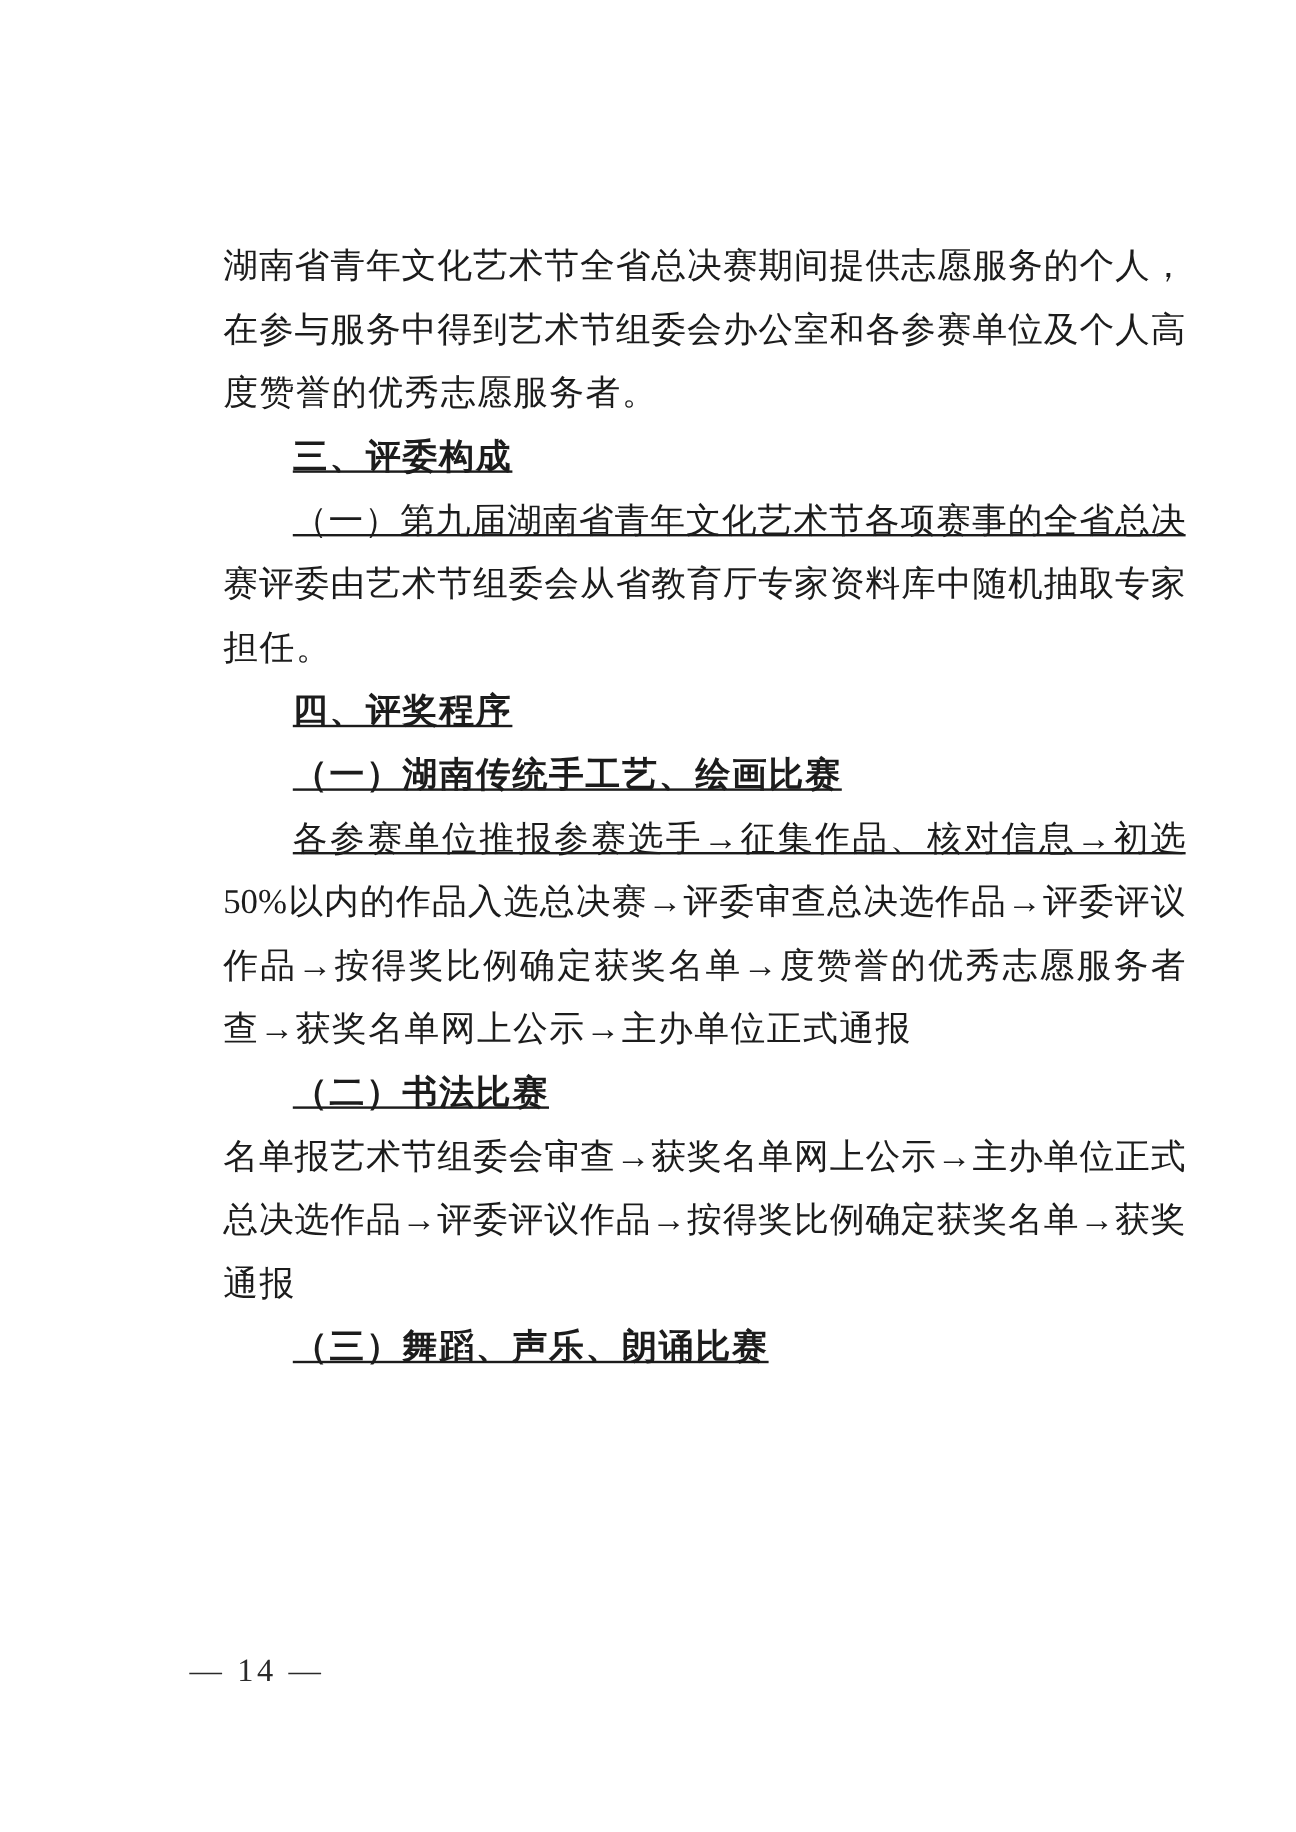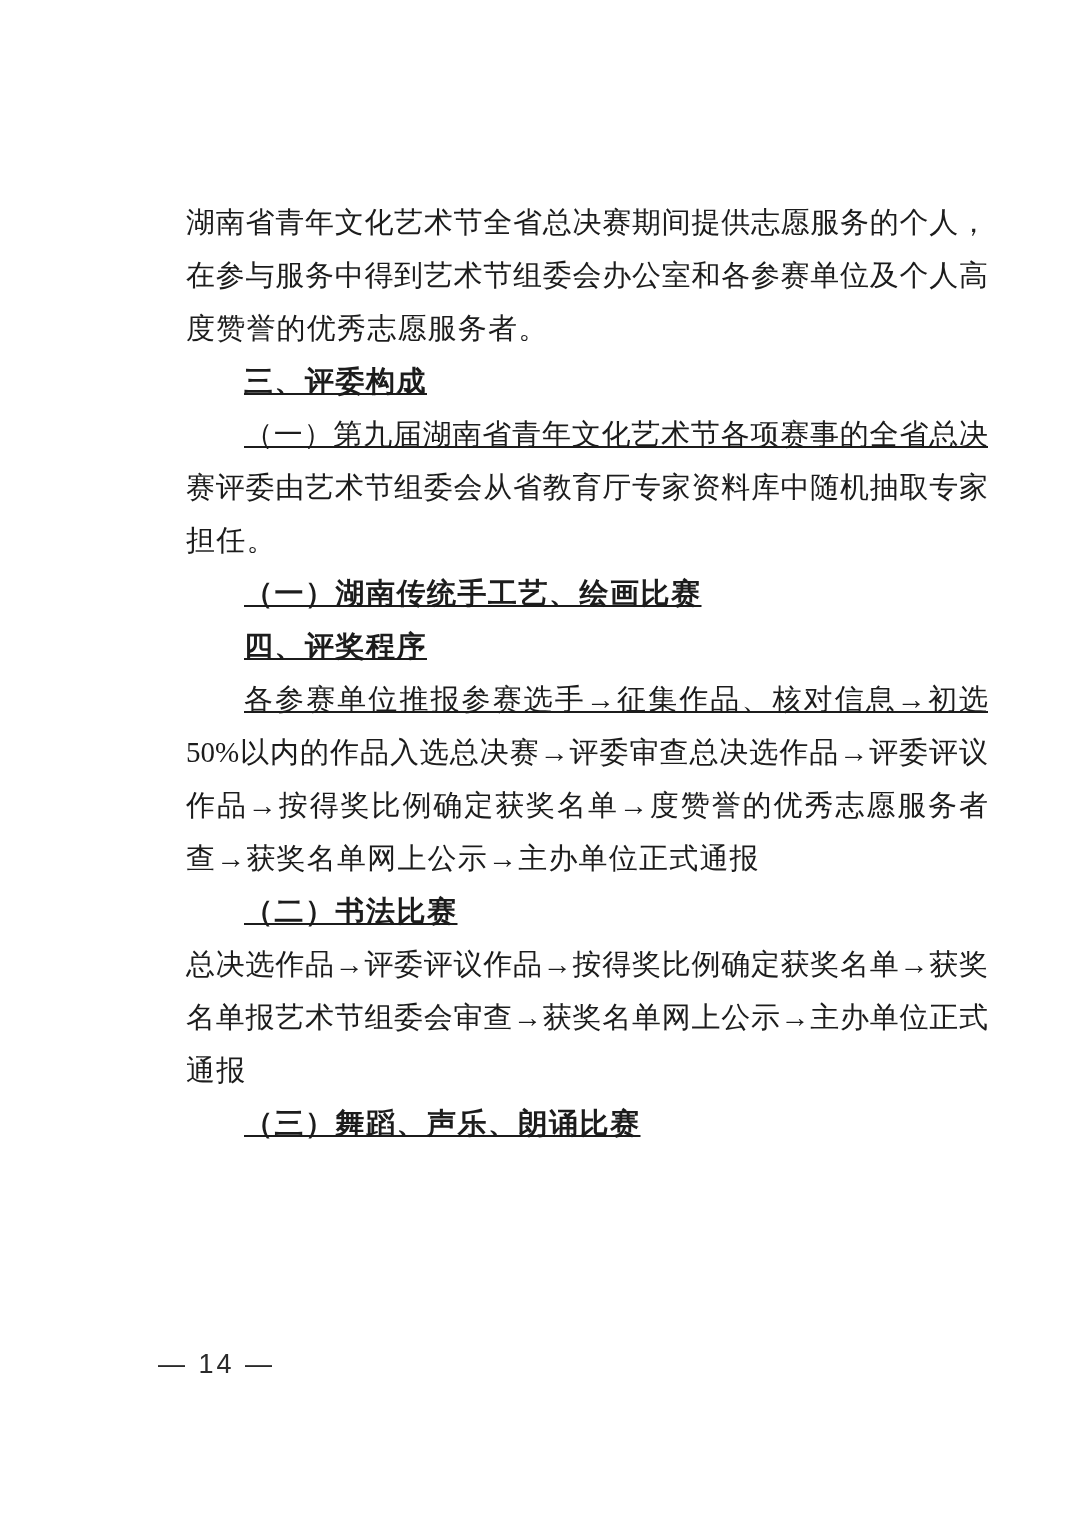--- a/index.html
+++ b/index.html
@@ -45,46 +45,46 @@
     font-weight: bold;
     letter-spacing: 1.5px;
   }
   .line.subheading {
     font-weight: bold;
     letter-spacing: 1.5px;
   }
   .footer {
     position: absolute;
     left: 158px;
-    top: 1344px;
+    top: 1372px;
     font-size: 27px;
     line-height: 40px;
     letter-spacing: 3px;
     color: #2a2a2a;
-    font-family: Liberation Sans, sans-serif;
+    font-family: Liberation Serif, serif;
   }
 </style>
 </head>
 <body>
 
 <div class="page">
   <div class="content" id="doc-lines">
       <div class="line body justify">湖南省青年文化艺术节全省总决赛期间提供志愿服务的个人，</div>
       <div class="line body justify">在参与服务中得到艺术节组委会办公室和各参赛单位及个人高</div>
       <div class="line body">度赞誉的优秀志愿服务者。</div>
       <div class="line heading indent">三、评委构成</div>
       <div class="line body justify indent">（一）第九届湖南省青年文化艺术节各项赛事的全省总决</div>
       <div class="line body justify">赛评委由艺术节组委会从省教育厅专家资料库中随机抽取专家</div>
       <div class="line body">担任。</div>
+      <div class="line heading indent">四、评奖程序</div>
       <div class="line subheading indent">（一）湖南传统手工艺、绘画比赛</div>
-      <div class="line heading indent">四、评奖程序</div>
       <div class="line body justify indent">各参赛单位推报参赛选手→征集作品、核对信息→初选</div>
       <div class="line body justify">50%以内的作品入选总决赛→评委审查总决选作品→评委评议</div>
       <div class="line body justify">作品→按得奖比例确定获奖名单→度赞誉的优秀志愿服务者</div>
       <div class="line body">查→获奖名单网上公示→主办单位正式通报</div>
       <div class="line subheading indent">（二）书法比赛</div>
+      <div class="line body justify">名单报艺术节组委会审查→获奖名单网上公示→主办单位正式</div>
       <div class="line body justify">总决选作品→评委评议作品→按得奖比例确定获奖名单→获奖</div>
-      <div class="line body justify">名单报艺术节组委会审查→获奖名单网上公示→主办单位正式</div>
       <div class="line body">通报</div>
       <div class="line subheading indent">（三）舞蹈、声乐、朗诵比赛</div>
     </div>
   <div class="footer">— 14 —</div>
 </div>
 
 </body></html>

